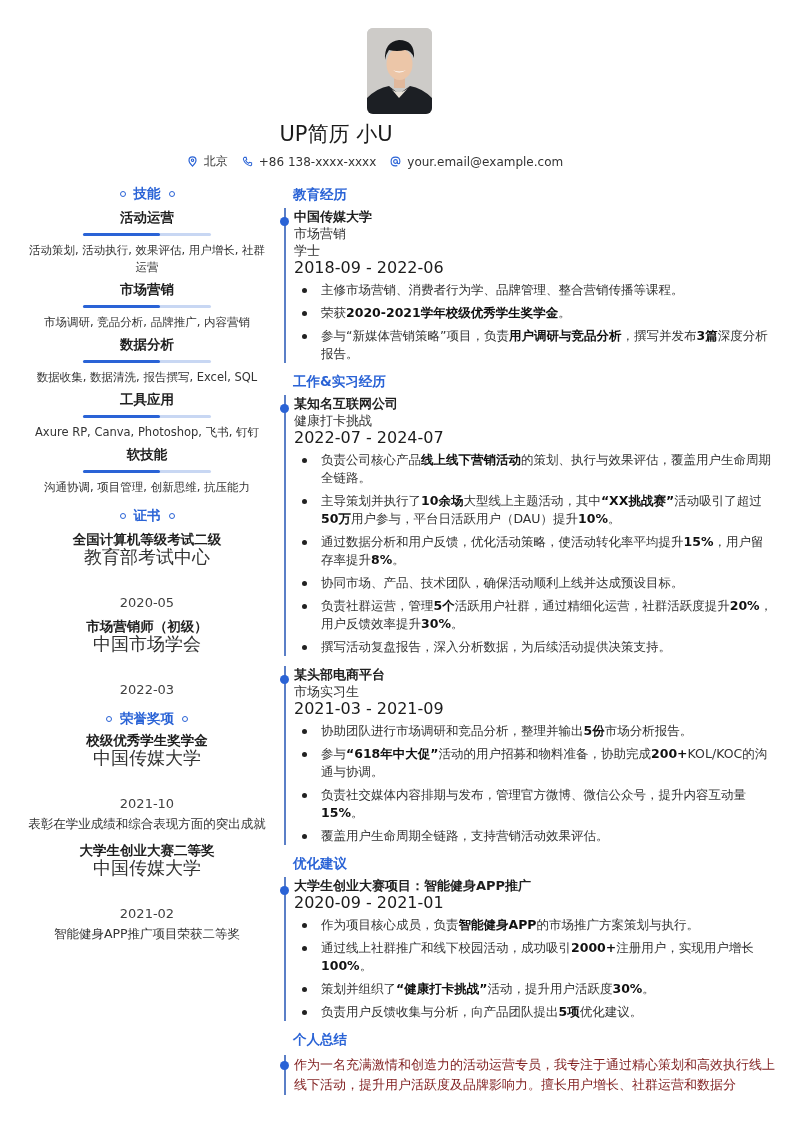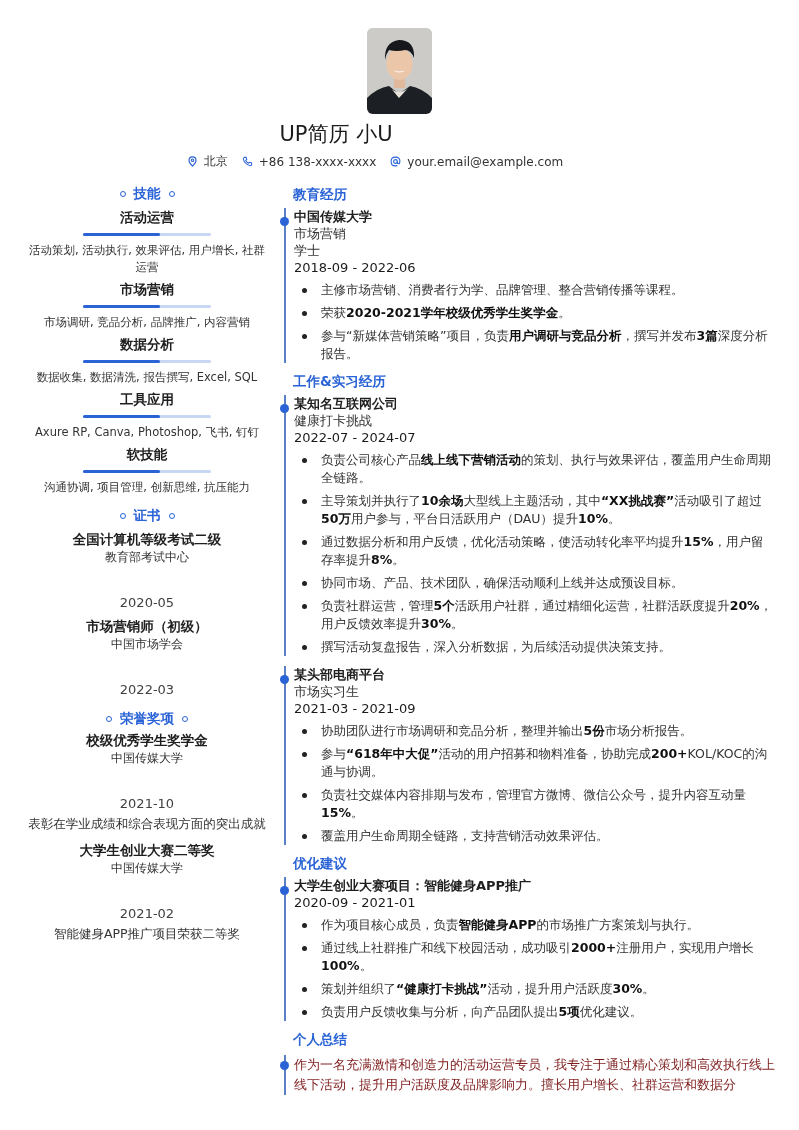--- a/index.html
+++ b/index.html
@@ -12,32 +12,32 @@
   .contact svg { width: 11px; height: 11px; }
 
   .left { position: absolute; left: 22px; top: 184px; width: 250px; text-align: center; }
   .sec-title-left { color: #2a63d6; font-size: 13.5px; font-weight: bold; display: flex; justify-content: center; align-items: center; gap: 8px; height: 20px; }
   .sec-title-left .dot { width: 6px; height: 6px; border: 1.5px solid #2a63d6; border-radius: 50%; display: inline-block; }
   .skill-name { font-size: 13.5px; font-weight: bold; margin-top: 3px; height: 20px; line-height: 20px; }
   .bar { width: 128px; height: 3px; margin: 6px auto 6px; background: #c8d7f3; border-radius: 2px; position: relative; }
   .bar .fill { position: absolute; left: 0; top: 0; height: 3px; width: 60%; background: #2a63d6; border-radius: 2px; }
   .skill-desc { font-size: 11.5px; color: #333; line-height: 17px; padding: 0 4px; }
   .cert-title { font-size: 13.5px; font-weight: bold; line-height: 18px; }
-  .cert-org { font-size: 12px; color: #333; line-height: 18px; }
+  .cert-org { font-size: 18px; color: #333; line-height: 18px; }
   .cert-date { font-size: 13px; font-weight: 500; line-height: 18px; color: #404040; margin-top: 28px; }
   .award-desc { font-size: 12.5px; color: #333; line-height: 22px; }
 
   .right { position: absolute; left: 280px; top: 184px; width: 500px; }
   .sec-title { color: #2a63d6; font-size: 13.5px; font-weight: bold; height: 20px; line-height: 20px; padding-left: 13px; }
   .entry { position: relative; padding-left: 14px; margin-top: 4px; }
   .entry .line { position: absolute; left: 4px; top: 0; bottom: 0; width: 1.5px; background: #5b7fc7; }
   .entry .node { position: absolute; left: 0; top: 9px; width: 9px; height: 9px; background: #2a63d6; border-radius: 50%; }
   .e-title { font-size: 13px; font-weight: bold; line-height: 17px; }
   .e-sub { font-size: 13px; color: #333; line-height: 17px; }
-  .e-date { font-size: 13px; font-weight: 500; line-height: 18px; color: #1b1b1b; }
+  .e-date { font-size: 16px; font-weight: 500; line-height: 18px; color: #1b1b1b; }
   ul.bullets { list-style: none; margin-top: 4px; }
   ul.bullets li { position: relative; padding-left: 27px; font-size: 12.5px; line-height: 18px; color: #333; margin-bottom: 5px; padding-right: 6px; }
   ul.bullets li::before { content: ""; position: absolute; left: 8px; top: 7px; width: 5px; height: 5px; border-radius: 50%; background: #222; }
   ul.bullets li b { color: #111; }
   .summary { font-size: 13px; line-height: 20px; color: #7f1d1d; }
 </style>
 </head>
 <body>
 
 <div class="photo">

